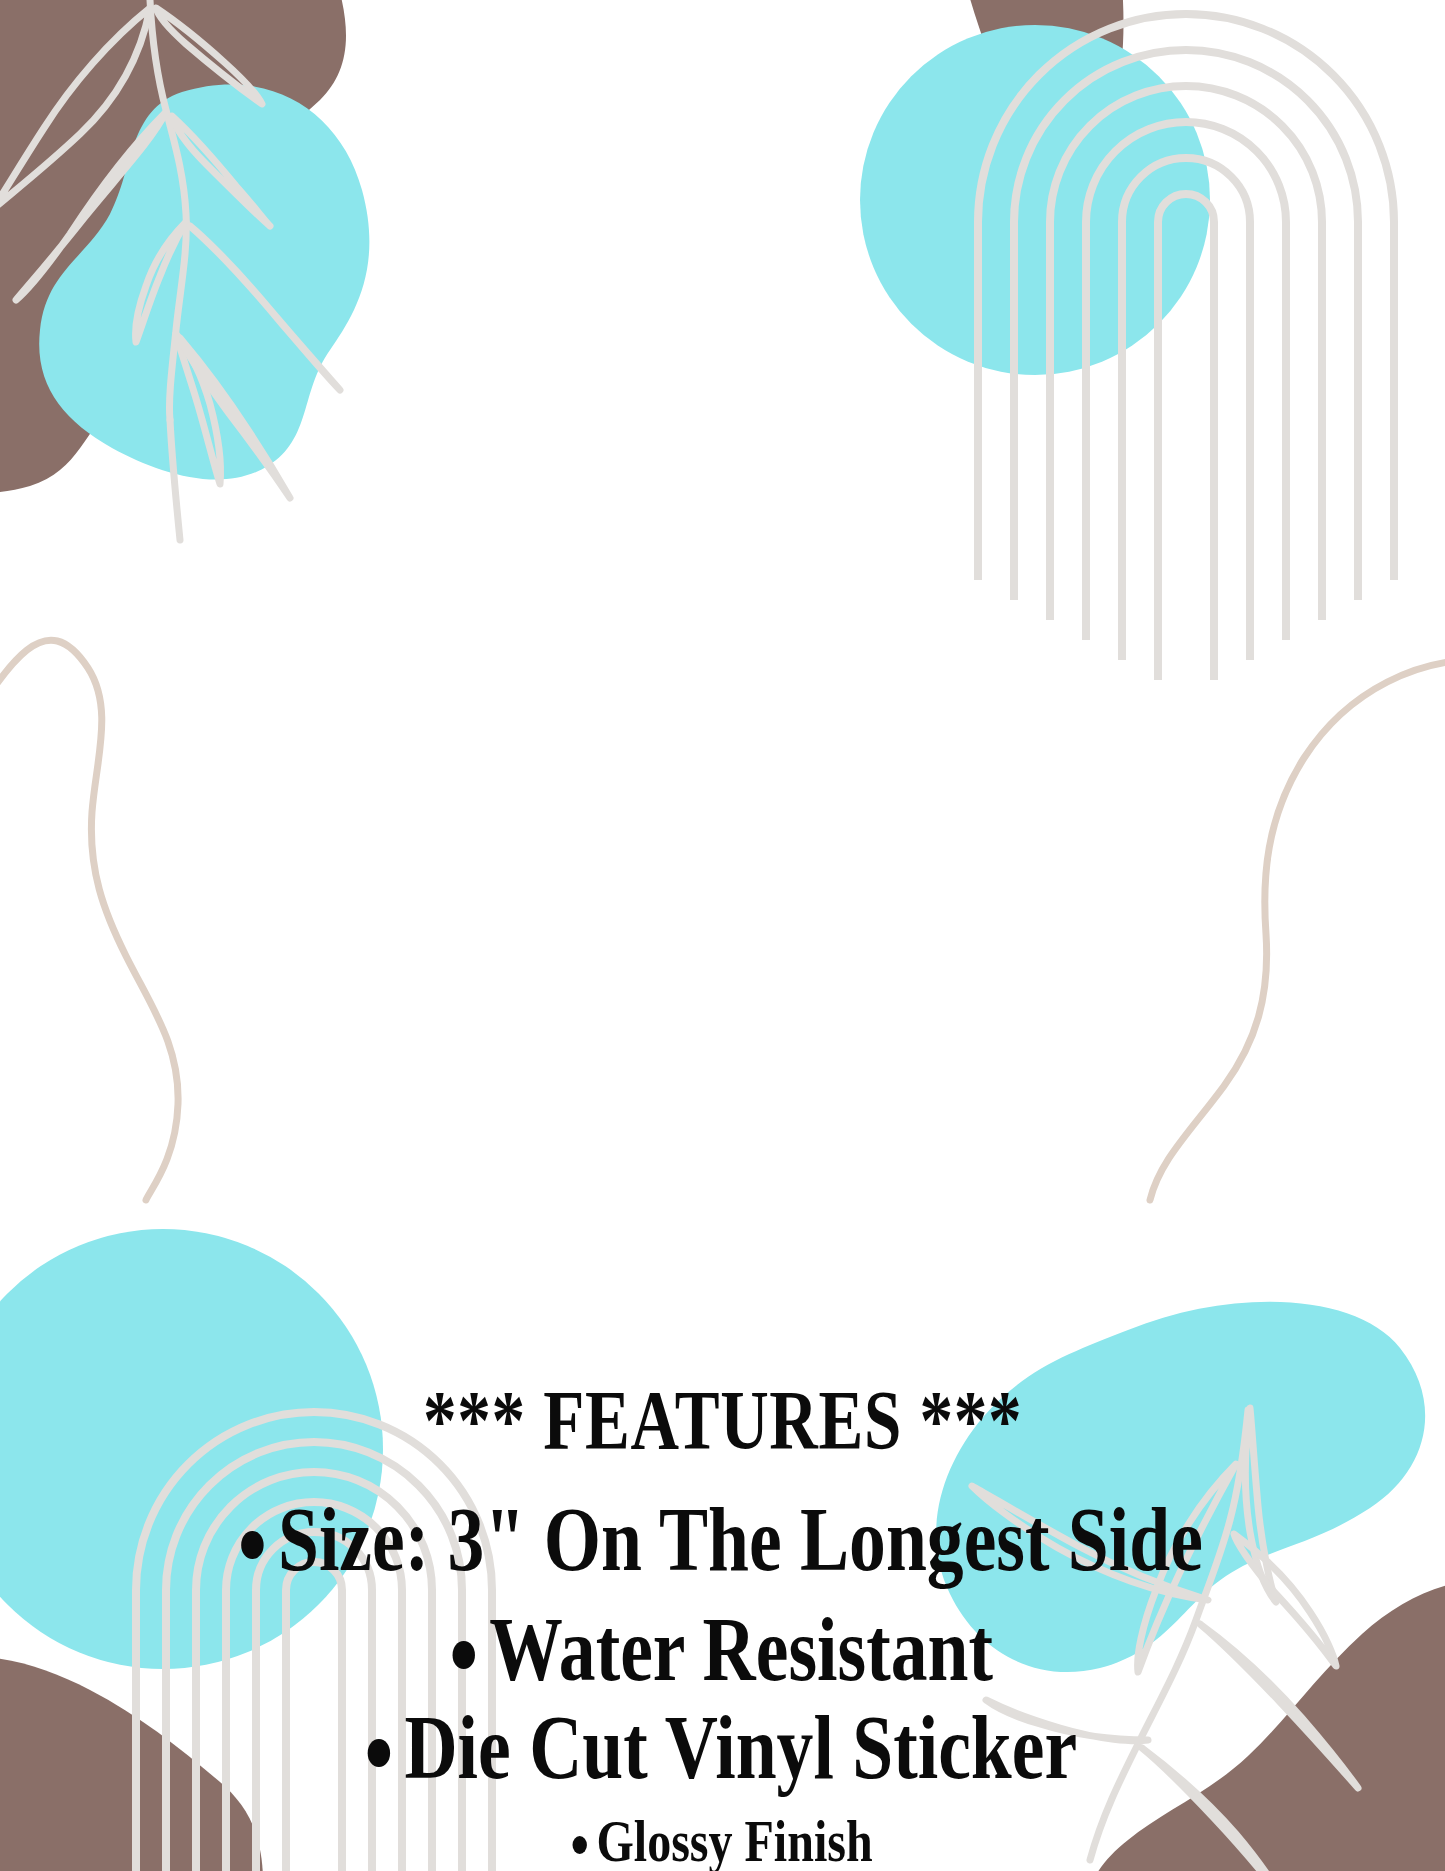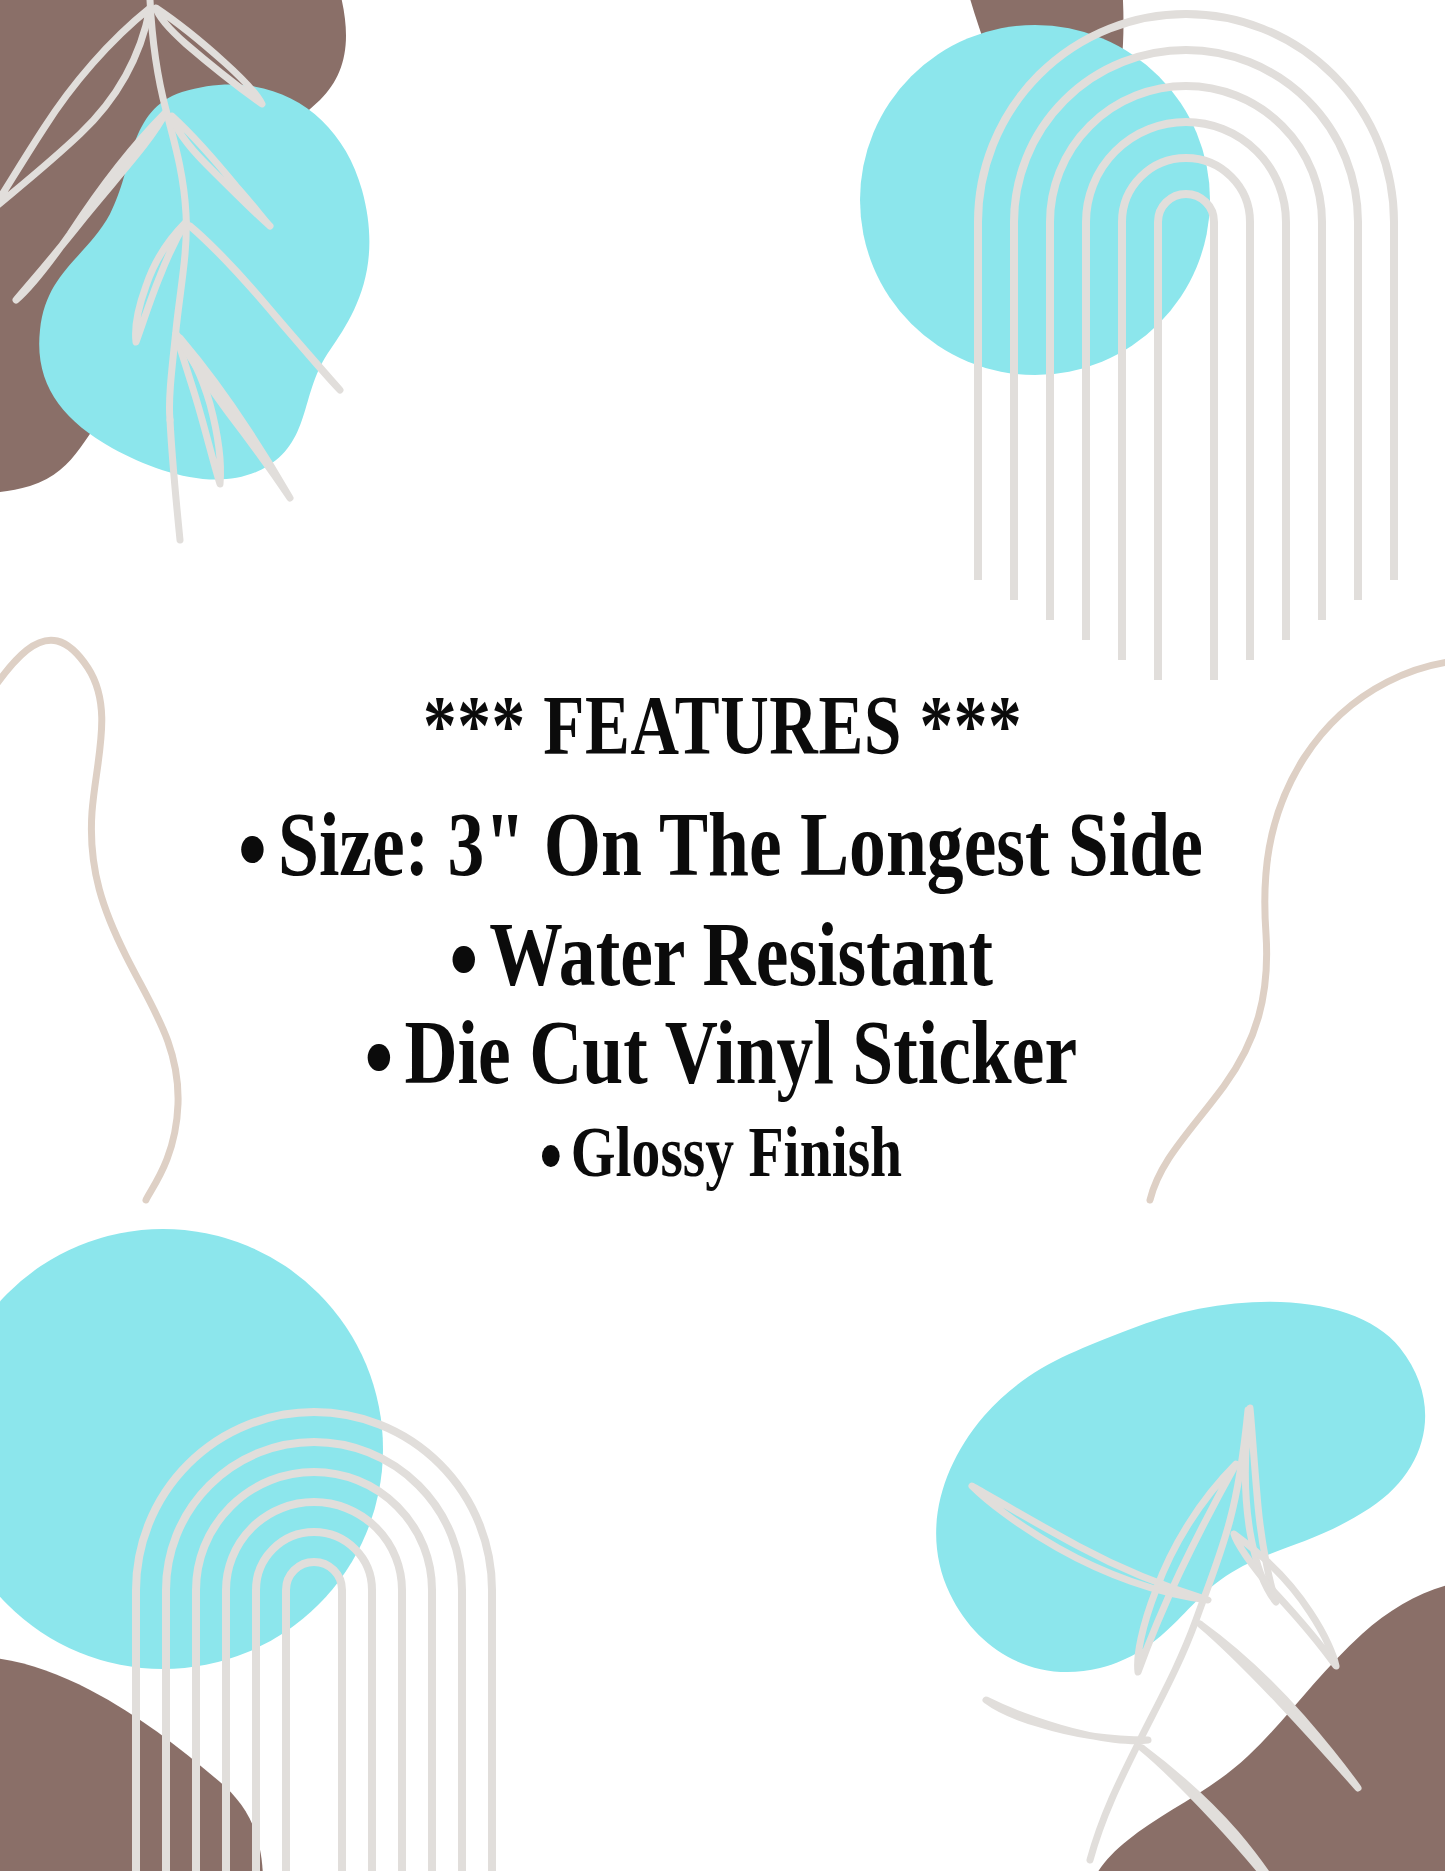--- a/index.html
+++ b/index.html
@@ -24,21 +24,21 @@
   }
   #content {
     position: absolute;
     left: 0;
     top: 0;
     width: 1445px;
     height: 1871px;
     display: flex;
     flex-direction: column;
     align-items: center;
-    justify-content: center;
+    justify-content: flex-end;
   }
   .features-title {
     font-family: "Liberation Serif", "DejaVu Serif", serif;
     font-weight: bold;
     font-size: 84px;
     line-height: 1.0;
     letter-spacing: 0.01em;
     color: #0b0b0b;
     text-align: center;
     transform: scaleX(0.80);
@@ -65,21 +65,21 @@
   .bullet-item .line-inner {
     display: inline-block;
     transform-origin: center center;
   }
   .b1 { font-size: 92px; margin-top: 16px; }
   .b1 .line-inner { transform: scaleX(0.80); }
   .b2 { font-size: 92px; margin-top: 18px; font-family: Liberation Serif, serif; }
   .b2 .line-inner { transform: scaleX(0.80); }
   .b3 { font-size: 92px; margin-top: 6px; }
   .b3 .line-inner { transform: scaleX(0.80); }
-  .b4 { font-size: 72px; margin-top: 18px; }
+  .b4 { font-size: 60px; margin-top: 18px; }
   .b4 .line-inner { transform: scaleX(0.80); }
   .b5 { font-size: 92px; margin-top: 18px; }
   .b5 .line-inner { transform: scaleX(0.82); }
   .dot {
     display: inline-block;
     width: 0.30em;
     height: 0.30em;
     border-radius: 50%;
     background: #0b0b0b;
     vertical-align: 0.12em;

